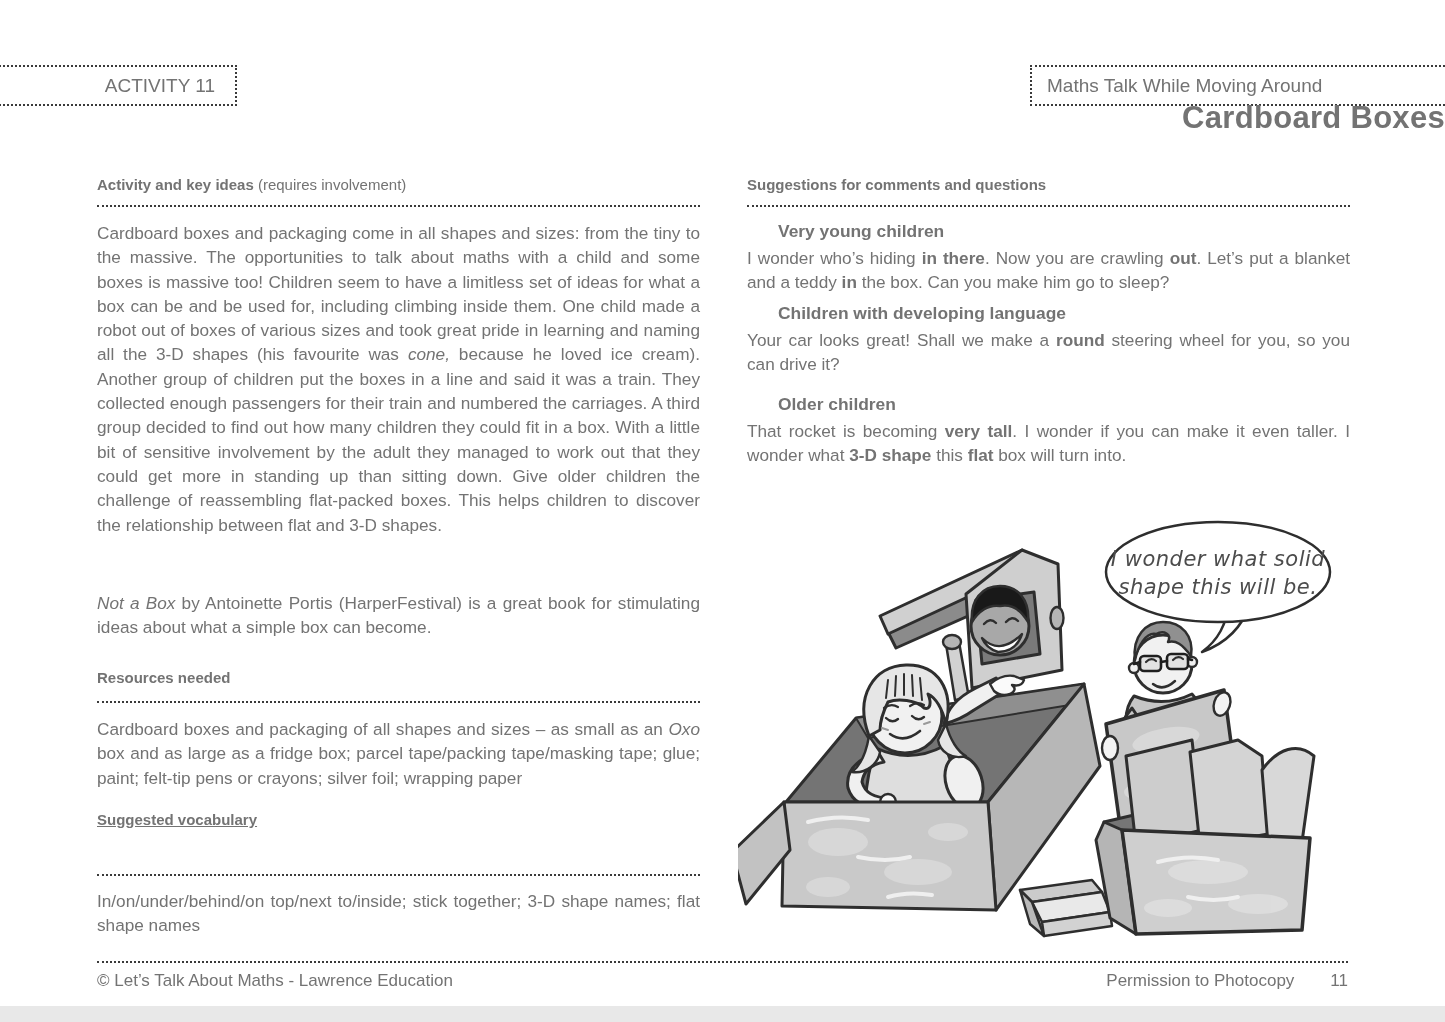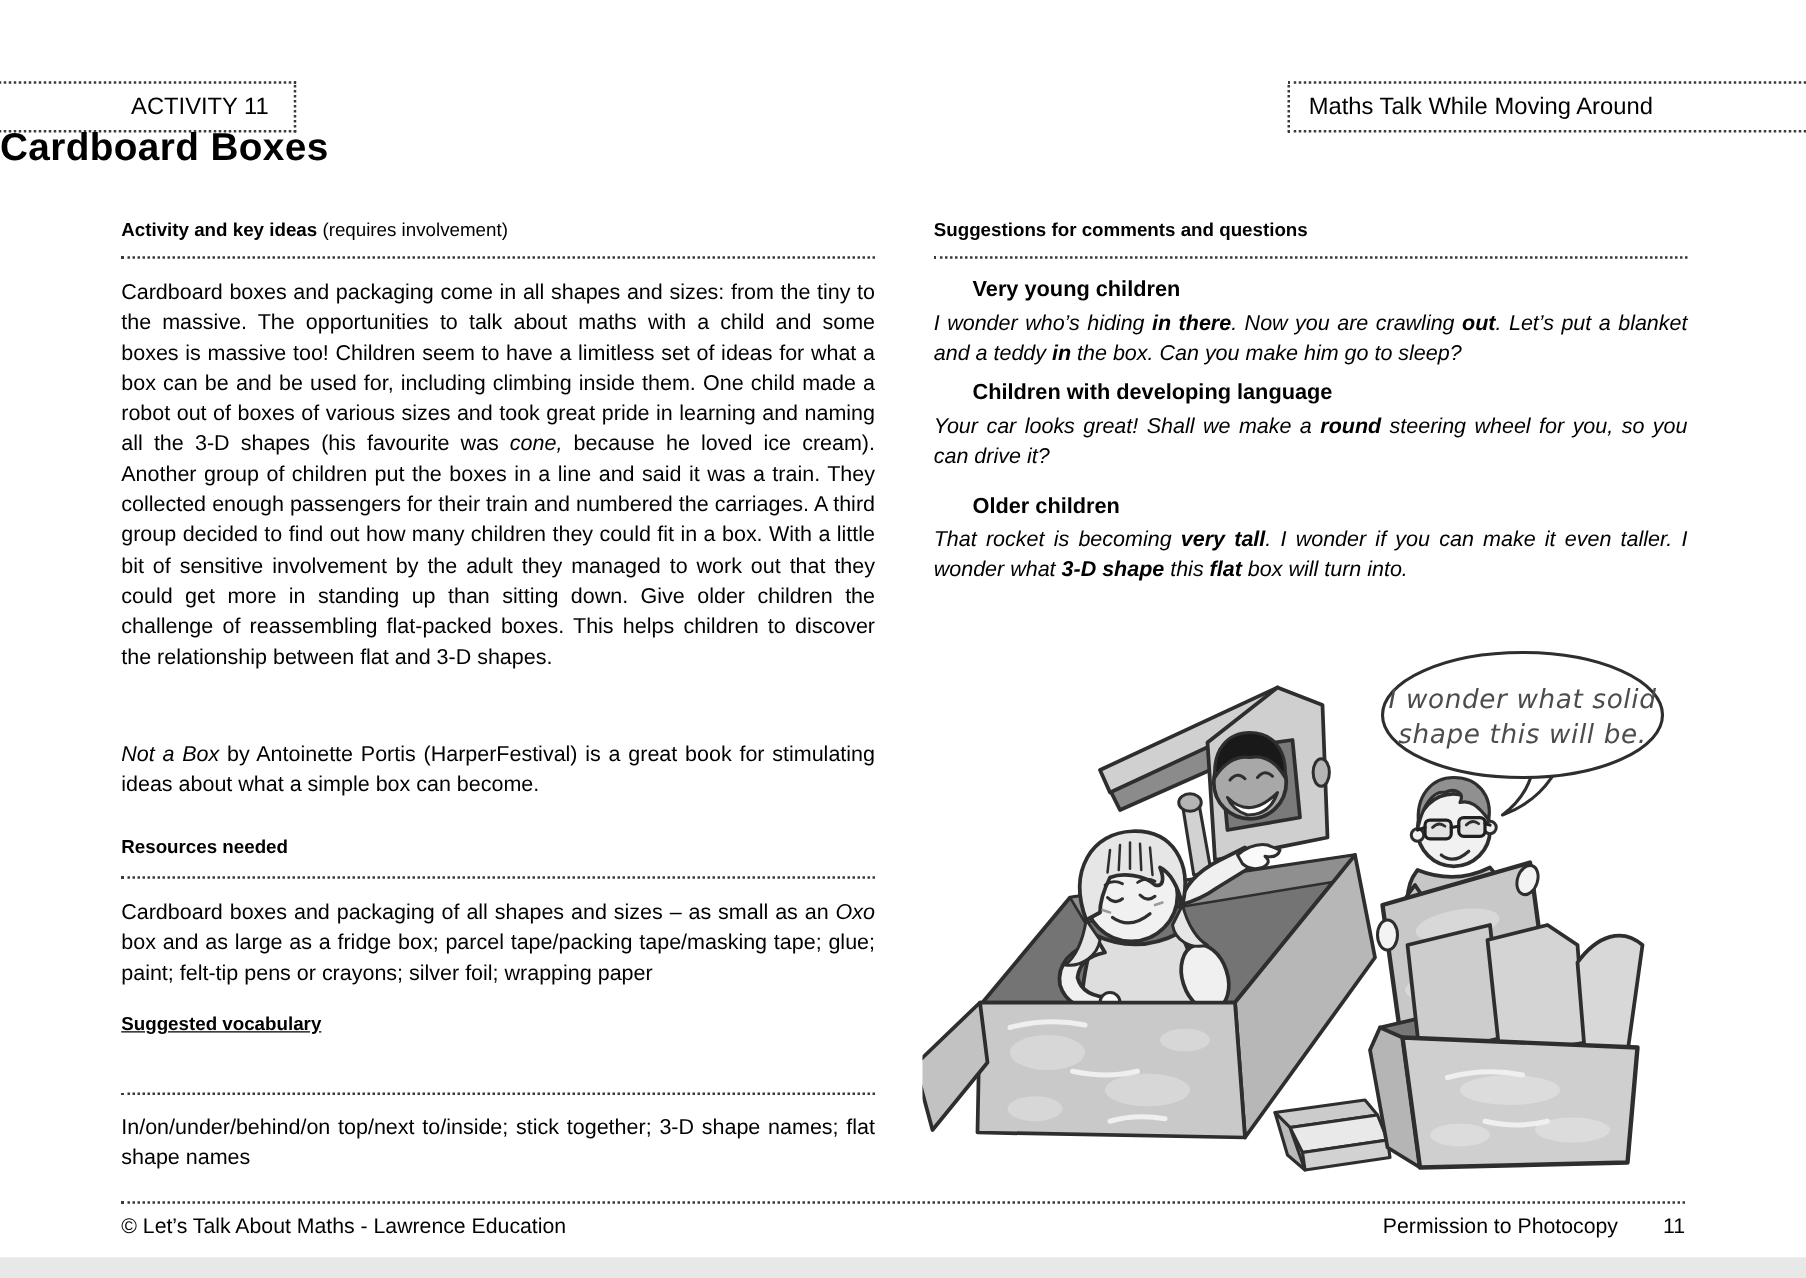--- a/index.html
+++ b/index.html
@@ -1,49 +1,49 @@
 <!DOCTYPE html>
 <html><head>
 <meta charset="utf-8">
 <style>
   html,body{margin:0;padding:0;background:#e8e8e8;}
   .page{
     position:relative;width:1445px;height:1006px;background:#ffffff;
-    font-family:"Liberation Sans",sans-serif;color:#000000;overflow:hidden;
+    font-family:"Liberation Sans",sans-serif;color:#737373;overflow:hidden;
   }
   .b{font-weight:bold;}
   .i{font-style:italic;}
 
   
   .hdrbox{
     position:absolute;top:65px;height:41px;box-sizing:border-box;
     border-top:2px dotted #3a3a3a;border-bottom:2px dotted #3a3a3a;
     display:flex;align-items:center;font-size:19px;
   }
   .hdr-left{left:-8px;width:245px;border-right:2px dotted #3a3a3a;justify-content:flex-end;padding-right:20px;}
   .hdr-right{left:1030px;right:-8px;border-left:2px dotted #3a3a3a;padding-left:15px;}
 
   .title{
-    position:absolute;top:100px;left:0;width:100%;text-align:left;
+    position:absolute;top:100px;left:0;width:100%;text-align:right;
     font-size:31px;font-weight:bold;letter-spacing:.3px;
   }
 
   .abs{position:absolute;}
   .colL{left:97px;width:603px;}
   .colR{left:747px;width:603px;}
 
   .sec-head{font-size:15px;line-height:22px;}
   .dotrule{border-top:2.2px dotted #3a3a3a;height:0;}
 
   .body-txt{
     font-size:17.2px;line-height:24.3px;text-align:justify;
     hyphens:none;-webkit-hyphens:none;
   }
   .subhead{font-size:17.4px;font-weight:bold;line-height:22px;margin-left:31px;}
-  .quote{font-style:italic;}
+  .quote{}
 
   .footer-txt{font-size:17px;}
   .footer-right{display:flex;gap:36px;text-align:center;}
 
   svg text.bubble{
     font-family:"DejaVu Sans",sans-serif;font-style:italic;
     font-size:21px;fill:#4c4c4c;letter-spacing:.5px;
   }
 </style>
 </head>

